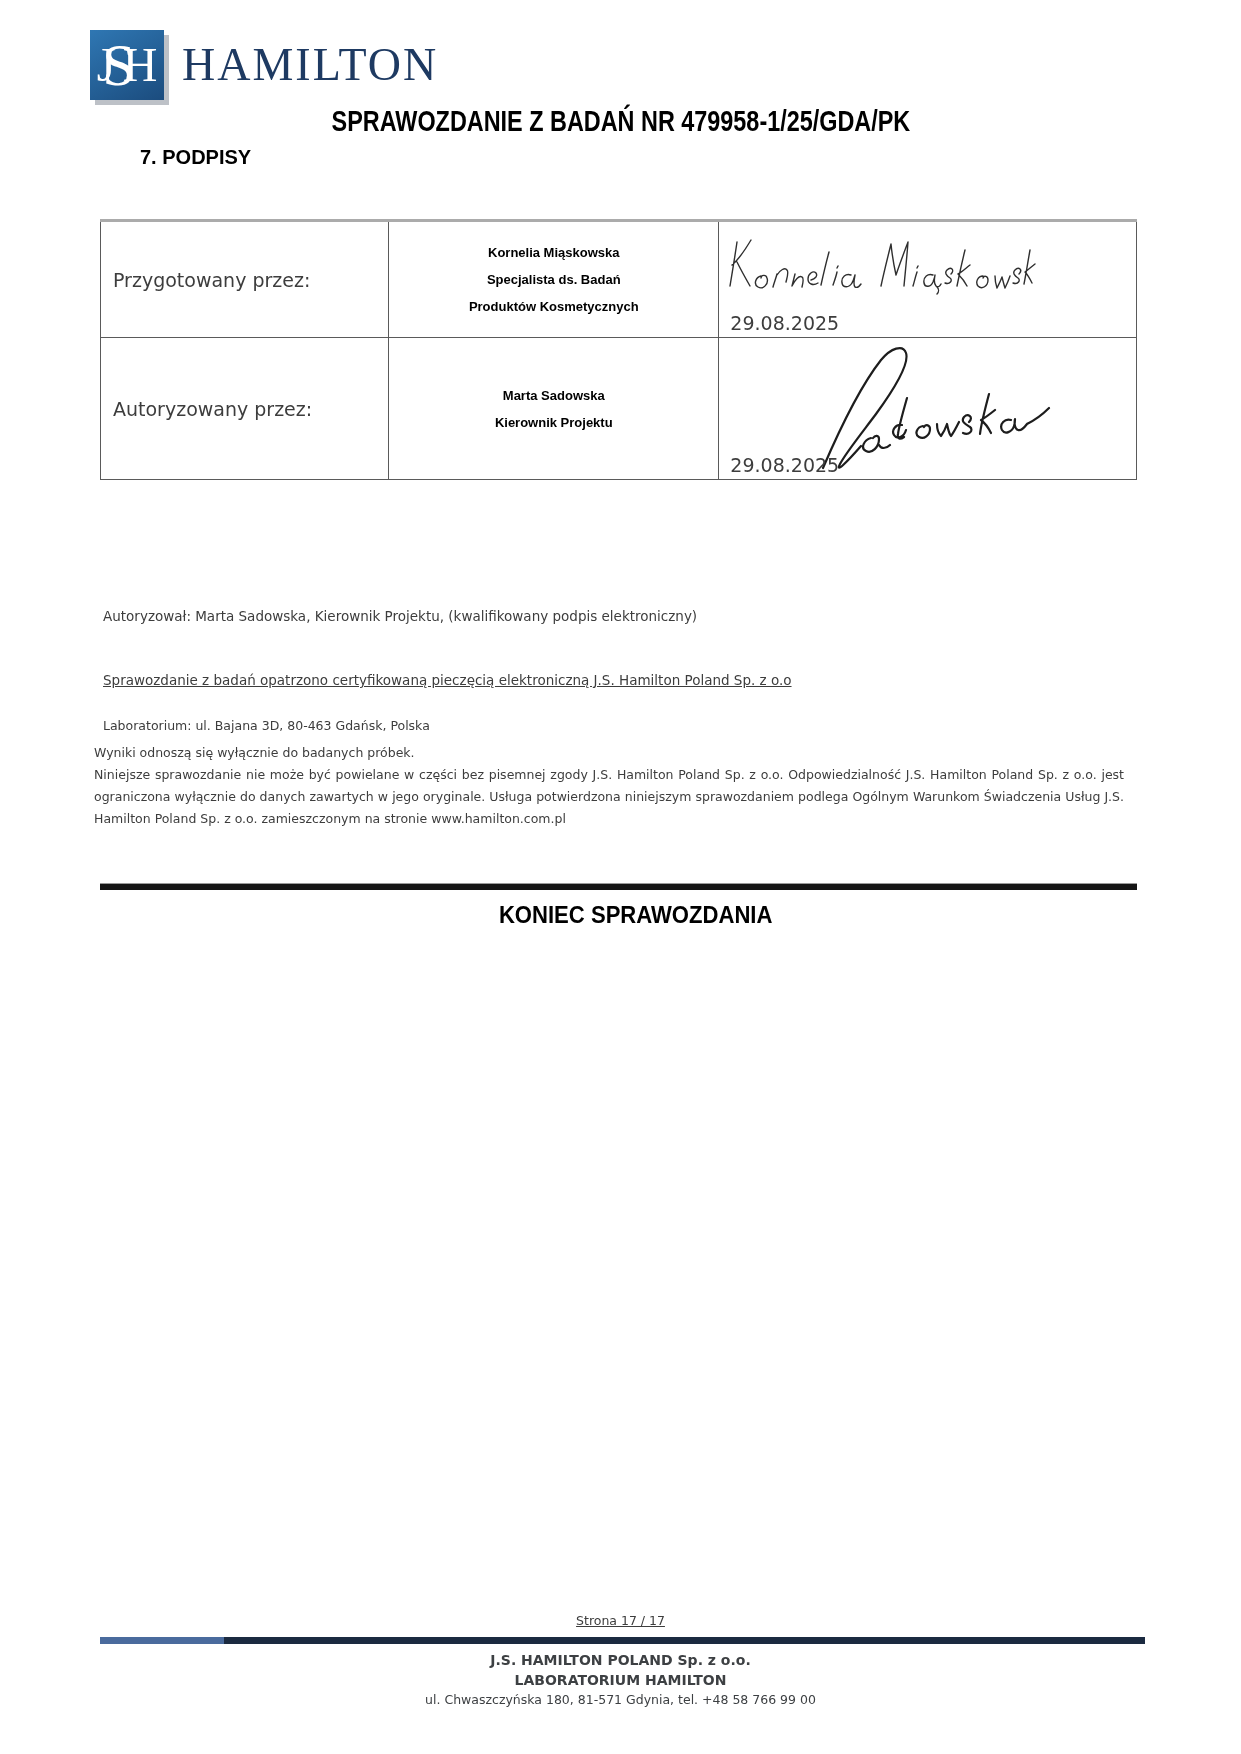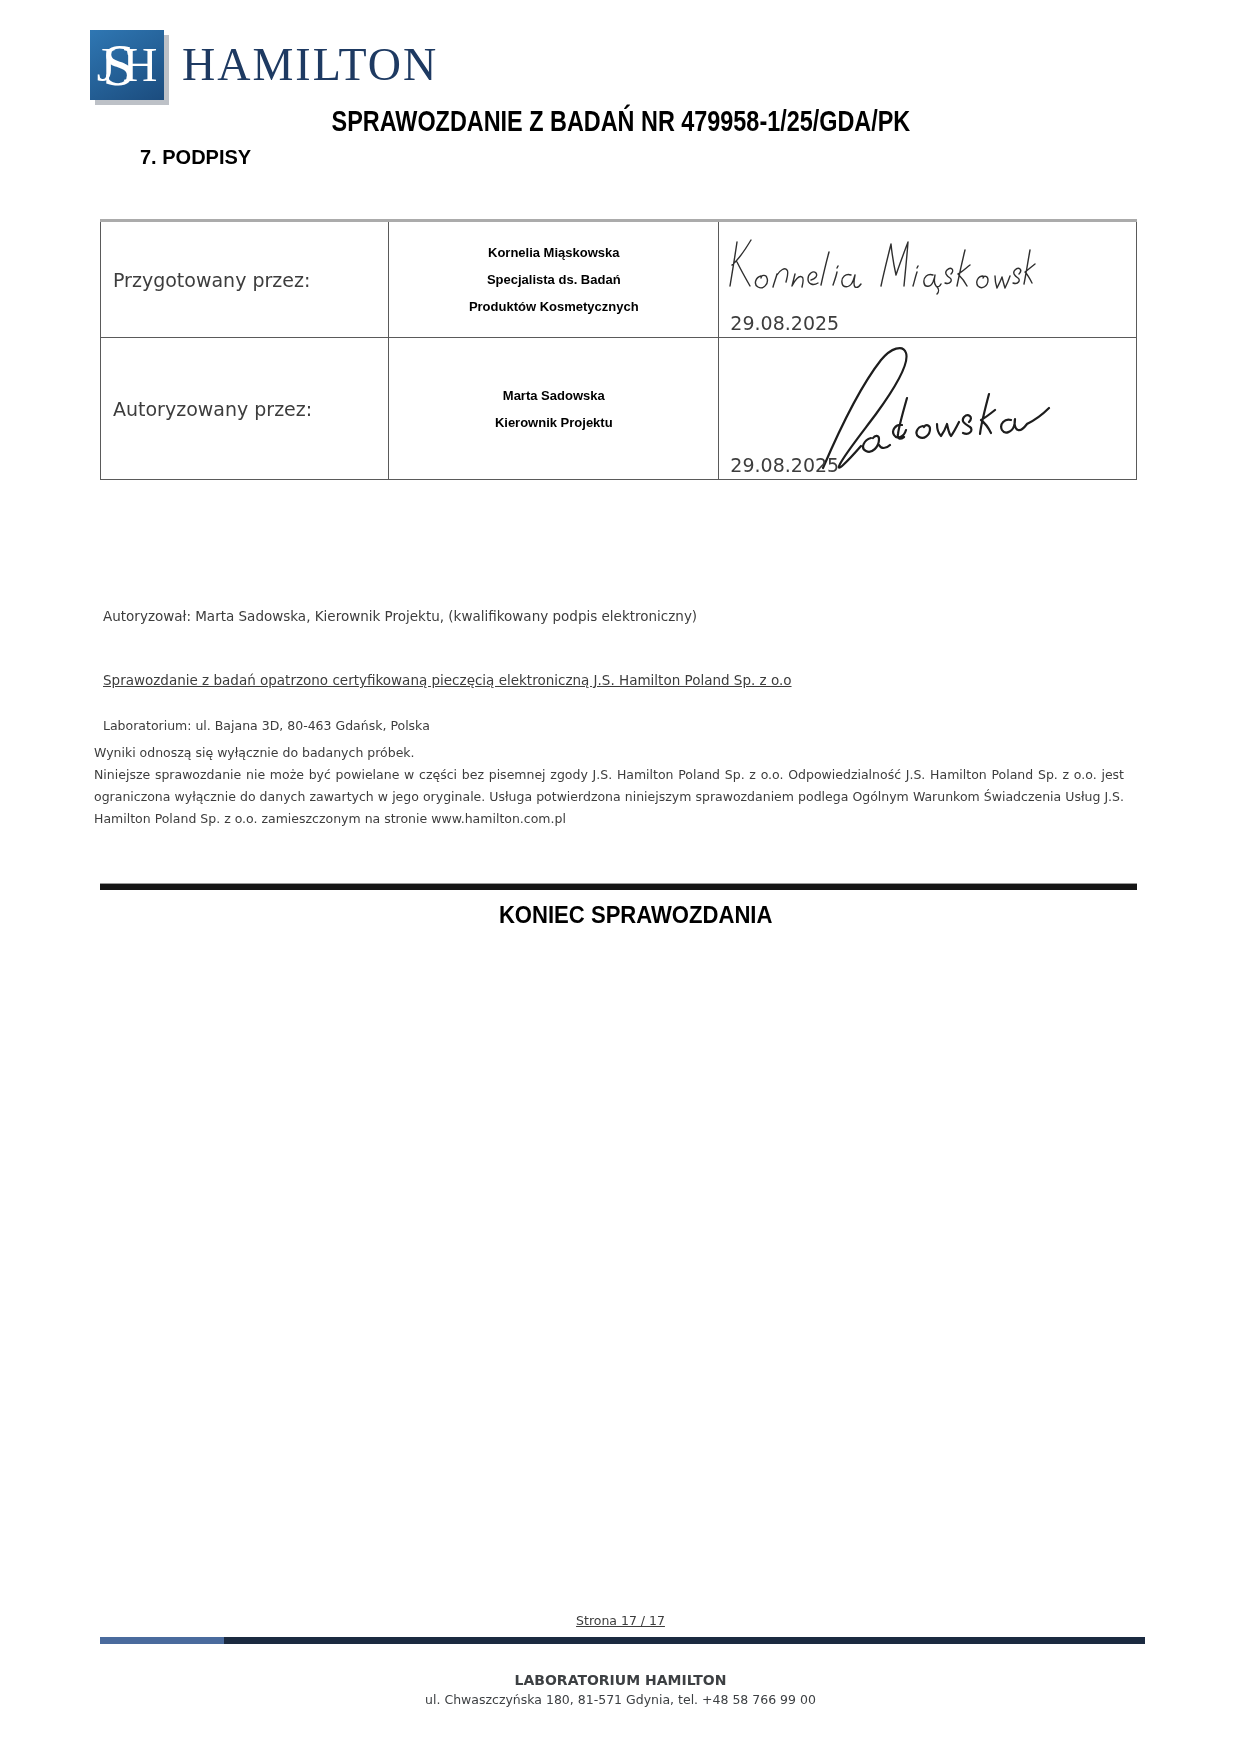--- a/index.html
+++ b/index.html
@@ -134,16 +134,17 @@
   <div class="end-rule"></div>
   <div class="end-title">
     <span class="squeeze2">KONIEC SPRAWOZDANIA</span>
   </div>
 
   <div class="strona">Strona 17 / 17</div>
   <div class="footer-bar">
     <div class="seg1"></div>
     <div class="seg2"></div>
   </div>
+  <div class="f-line f-company">J.S. HAMILTON POLAND Sp. z o.o.</div>
   <div class="f-line f-dept">LABORATORIUM HAMILTON</div>
   <div class="f-line f-addr">ul. Chwaszczyńska 180, 81-571 Gdynia, tel. +48 58 766 99 00</div>
 
 </div>
 
 </body></html>

